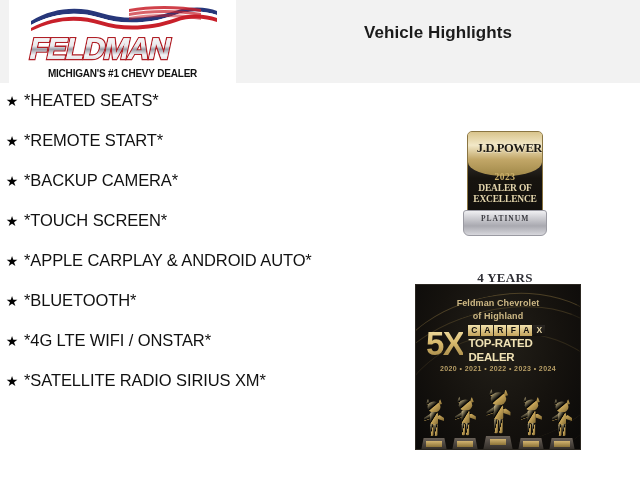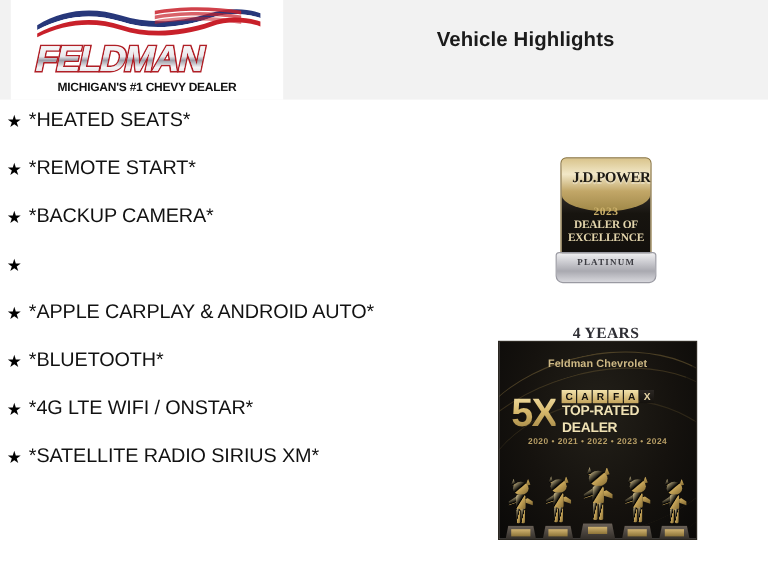--- a/index.html
+++ b/index.html
@@ -235,20 +235,21 @@
   <li class="highlight-item">
     <span class="bullet-star">★</span>
     <span class="highlight-text">*REMOTE START*</span>
   </li>
   <li class="highlight-item">
     <span class="bullet-star">★</span>
     <span class="highlight-text">*BACKUP CAMERA*</span>
   </li>
   <li class="highlight-item">
     <span class="bullet-star">★</span>
+    <span class="highlight-text">*TOUCH SCREEN*</span>
   </li>
   <li class="highlight-item">
     <span class="bullet-star">★</span>
     <span class="highlight-text">*APPLE CARPLAY &amp; ANDROID AUTO*</span>
   </li>
   <li class="highlight-item">
     <span class="bullet-star">★</span>
     <span class="highlight-text">*BLUETOOTH*</span>
   </li>
   <li class="highlight-item">
@@ -277,20 +278,21 @@
   </div>
 </div>
 
 <div id="carfax-award">
   <div class="cf-swoosh"></div>
   <div class="cf-swoosh s2"></div>
   <div class="cf-swoosh s3"></div>
 
   <div class="cf-dealer">
     <div>Feldman Chevrolet</div>
+    <div>of Highland</div>
   </div>
 
   <div class="cf-mid">
     <div class="cf-5x">5X</div>
     <div class="cf-right">
       <div class="cf-logo">
         <span>C</span>
         <span>A</span>
         <span>R</span>
         <span>F</span>

